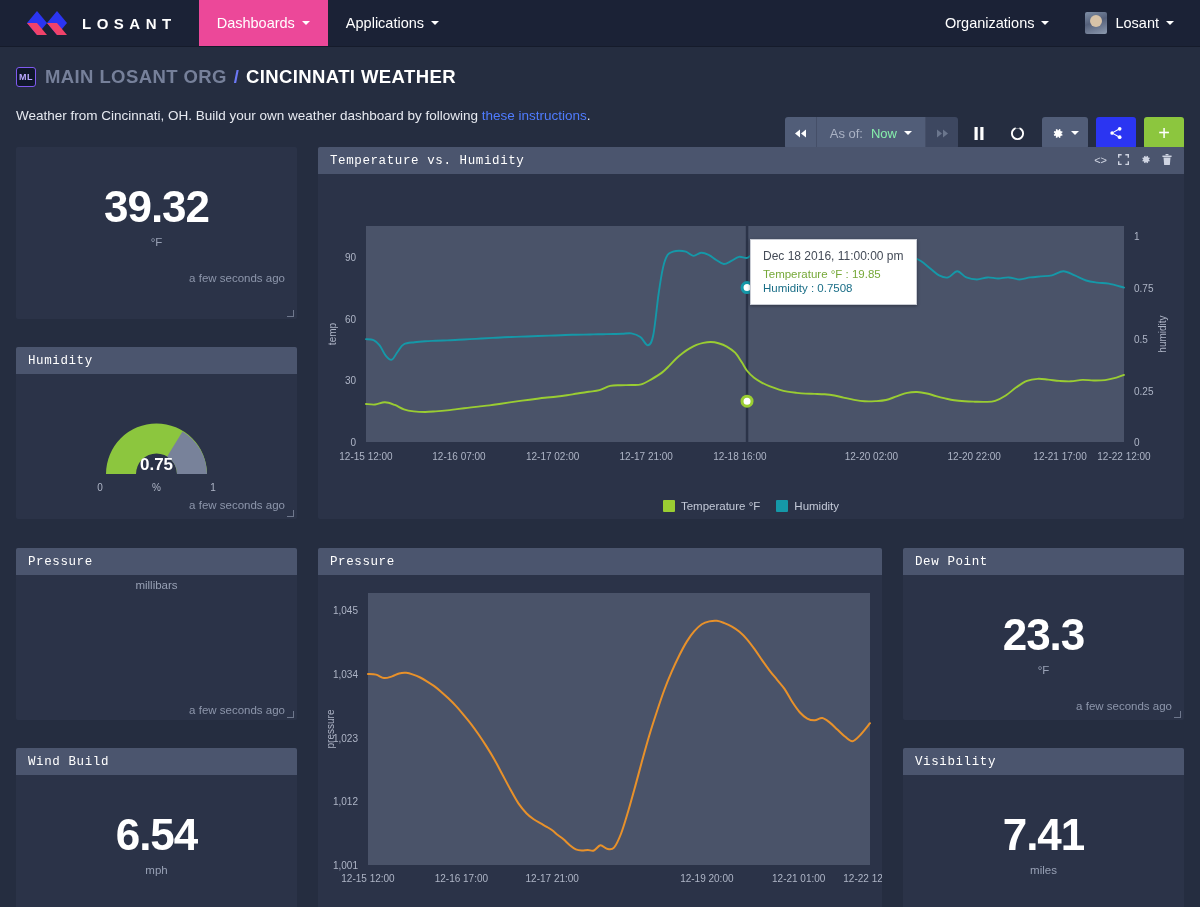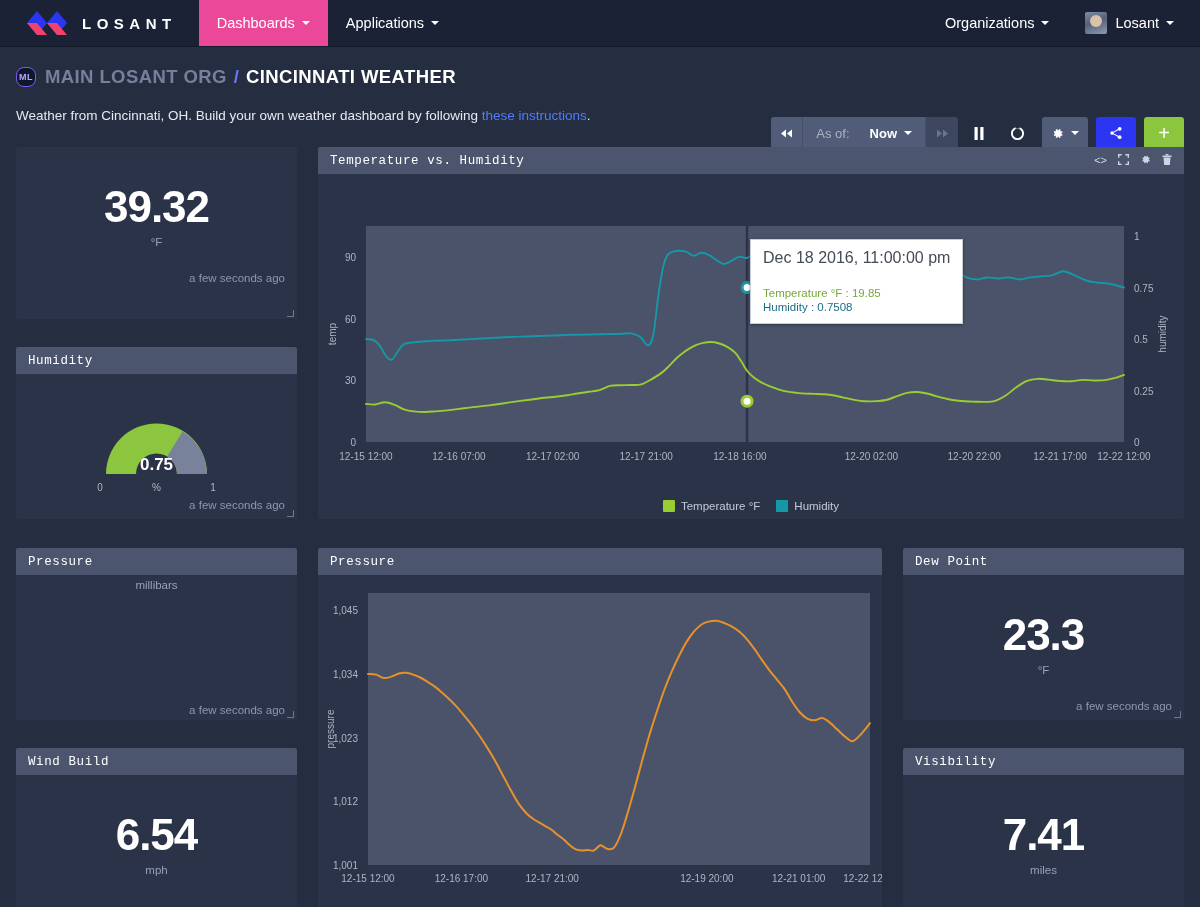--- a/index.html
+++ b/index.html
@@ -39,21 +39,21 @@
   }
   .avatar::after {
     content:""; position:absolute; left:5px; top:3px; width:12px; height:12px;
     border-radius:50%; background:#d8c3a8;
   }
 
   
   #dash-header { padding: 16px 16px 0 16px; position: relative; height: 100px; }
   .crumb-row { display: flex; align-items: center; height: 28px; }
   .org-badge {
-    width: 20px; height: 20px; border: 1.5px solid #7f5af0; border-radius: 8px;
+    width: 20px; height: 20px; border: 1.5px solid #7f5af0; border-radius: 3px;
     background: #0f172a; color: #b9a7ff; font-size: 9px; font-weight: 700;
     display: flex; align-items: center; justify-content: center; margin-right: 9px;
     letter-spacing: .5px;
   }
   .crumb-org {
     color: #76809a; font-size: 18.5px; font-weight: 700; letter-spacing: .4px;
   }
   .crumb-sep { color: #6c78f5; font-size: 18.5px; font-weight: 700; margin: 0 7px; }
   .crumb-name {
     color: #fff; font-size: 18.5px; font-weight: 700; letter-spacing: .4px;
@@ -67,21 +67,21 @@
     background: #515d78; color: #cdd3e0; width: 32px;
     display: flex; align-items: center; justify-content: center; font-size: 10px;
     border-right: 1px solid #454f68; cursor: pointer;
   }
   .tg-btn.disabled { background: #3d4760; color: #6b768d; cursor: default; border-right: none; }
   .tg-label {
     background: #515d78; color: #aab2c4; font-size: 13px;
     display: flex; align-items: center; padding: 0 13px;
     border-right: 1px solid #454f68; cursor: pointer;
   }
-  .tg-label b { color: #ffffff; margin-left: 20px; font-weight: 700; }
+  .tg-label b { color: #86efac; margin-left: 8px; font-weight: 400; }
   .ctrl-icon {
     width: 34px; height: 32px; color: #fff;
     display: flex; align-items: center; justify-content: center;
     cursor: pointer; margin-left: 4px; font-size: 13px;
   }
   .btn-sq {
     height: 32px; border-radius: 3px; display: flex; align-items: center;
     justify-content: center; cursor: pointer; color:#fff; margin-left: 8px;
   }
   .btn-gear { background: #515d78; width: 46px; font-size: 13px; }
@@ -125,21 +125,21 @@
     margin-top: 2px;
   }
   .legend-item { display: flex; align-items: center; gap: 6px; }
   .legend-swatch { width: 12px; height: 12px; border-radius: 1px; }
   .legend-label { color: #c3c9d7; font-size: 11.5px; }
 
   #tooltip {
     position: absolute; background: #fff; border: 1px solid #c9ccd4;
     padding: 9px 12px 10px 12px; box-shadow: 0 1px 3px rgba(0,0,0,.35);
   }
-  .tt-time { color: #444b57; font-size: 16px; margin-bottom: 20px; }
+  .tt-time { color: #444b57; font-size: 12px; margin-bottom: 5px; }
   .tt-row { font-size: 11.5px; margin-top: 2px; }
 </style>
 </head>
 <body>
 
 <div id="navbar">
   <div class="brand">
     <div class="brand-mark">
       <svg width="44" height="26" viewBox="0 0 44 26">
         <polygon points="11,1 21,13 11,25 1,13" fill="#2b35f2"></polygon>

